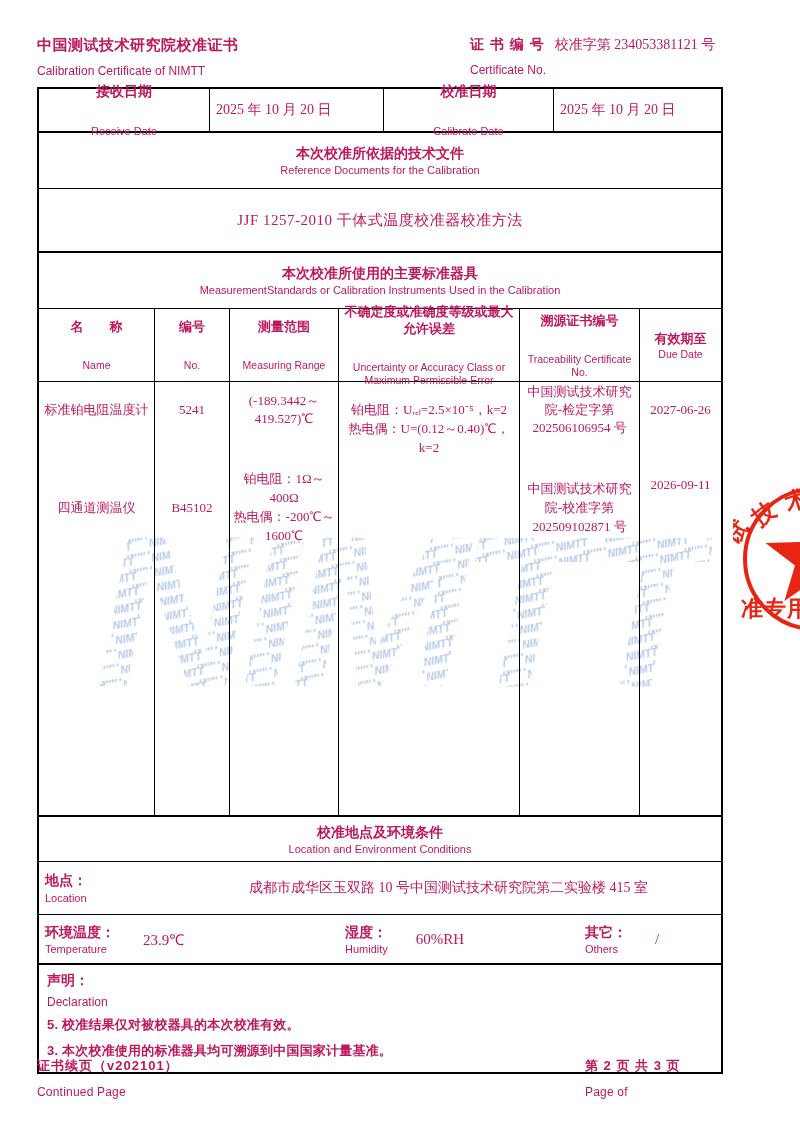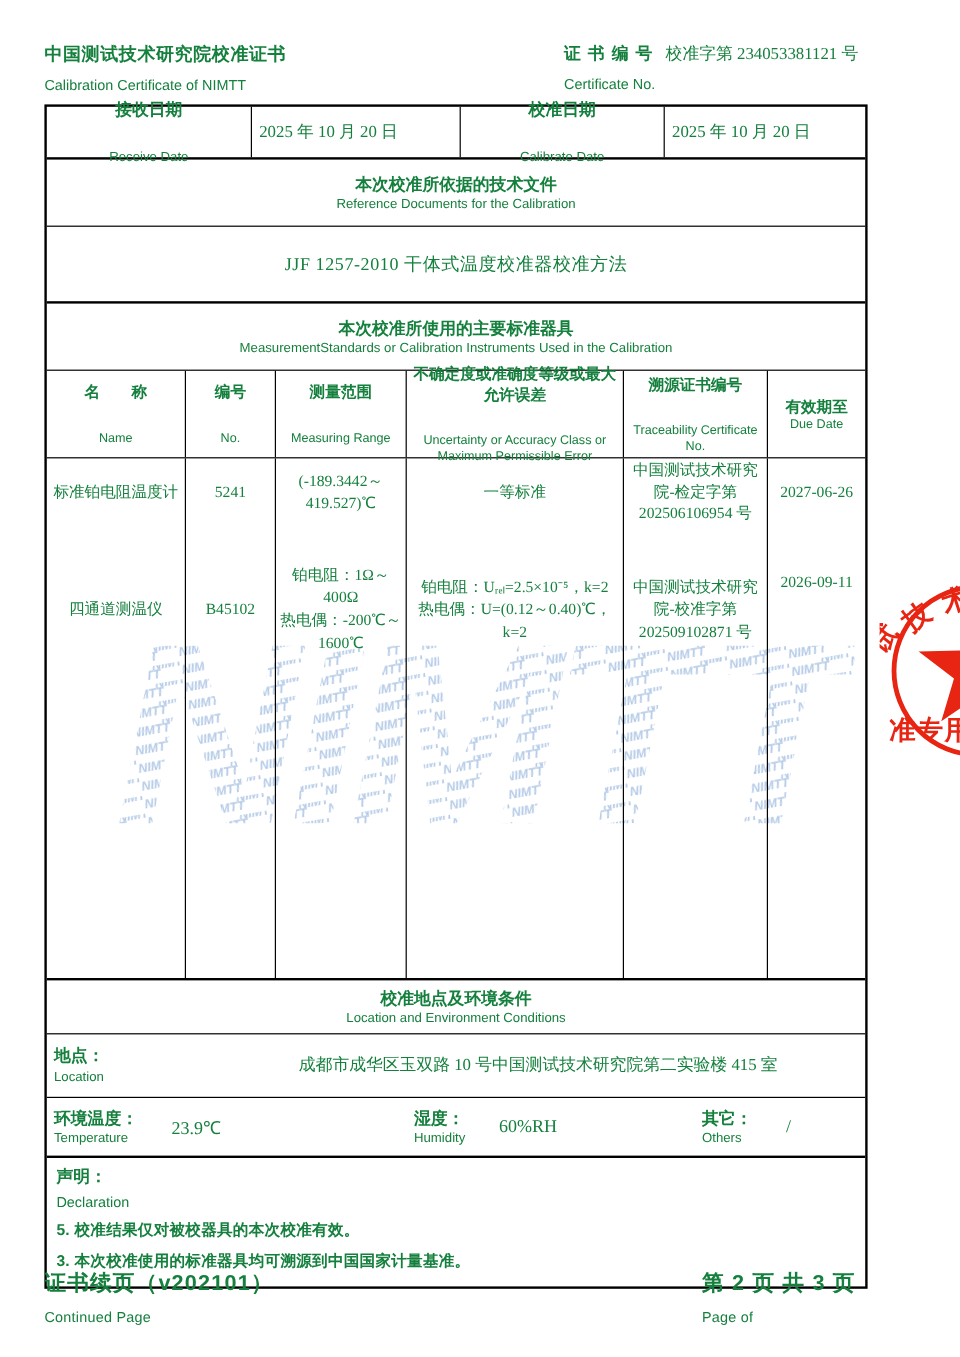--- a/index.html
+++ b/index.html
@@ -1,20 +1,20 @@
 <!DOCTYPE html>
 <html><head>
 <meta charset="utf-8">
 <style>
   * { box-sizing: border-box; margin: 0; padding: 0; }
   body { margin: 0; background: #fff; }
   .page {
     position: relative; width: 800px; height: 1131px;
     background: #ffffff; overflow: hidden;
-    font-family: "Liberation Sans", sans-serif; color: #15803d;
+    font-family: "Liberation Sans", sans-serif; color: #be185d;
   }
   .serif { font-family: "Liberation Serif", serif; }
 
   
   .hdr { position: absolute; top: 36px; left: 37px; width: 686px; }
   .hdr-left { position: absolute; left: 0; top: 0; }
   .hdr-title-zh { font-size: 15px; font-weight: bold; letter-spacing: .5px; }
   .hdr-title-en { font-size: 12px; margin-top: 9px; }
   .hdr-right { position: absolute; left: 433px; top: 0; width: 253px; }
   .certno-line { display: flex; align-items: baseline; white-space: nowrap; }
@@ -69,21 +69,21 @@
   .lab-left .lab-zh, .lab-left .lab-en { text-align: left; }
 
   .decl-row { height: 107px; padding: 6px 8px 0 8px; }
   .decl-zh { font-size: 14px; font-weight: bold; line-height: 19px; }
   .decl-en { font-size: 12px; line-height: 19px; margin-top: 3px; }
   .decl-item { font-size: 13px; font-weight: bold; line-height: 26px; letter-spacing: .2px; }
 
   
   .footer-left { position: absolute; left: 37px; top: 1057px; }
   .footer-right { position: absolute; left: 585px; top: 1057px; }
-  .foot-zh { font-size: 18px; font-weight: bold; letter-spacing: 1px; }
+  .foot-zh { font-size: 13px; font-weight: bold; letter-spacing: 1px; }
   .foot-en { font-size: 12px; margin-top: 10px; letter-spacing: .2px; }
 
   
   .stamp { position: absolute; left: 733px; top: 480px; z-index: 5; pointer-events: none; }
 </style>
 </head>
 <body>
 
 <div class="page">
 
@@ -176,21 +176,20 @@
         <div class="blockB serifv">B45102</div>
       </div>
       <div class="col w-range br1">
         <div class="blockA serifv pad2">(-189.3442～419.527)℃</div>
         <div class="blockB serifv pad2">
           <span>铂电阻：1Ω～400Ω</span>
           <span>热电偶：-200℃～1600℃</span>
         </div>
       </div>
       <div class="col w-unc br1">
-        <div class="blockA serifv pad2">一等标准</div>
         <div class="blockB serifv pad2">
           <span>铂电阻：Uᵣₑₗ=2.5×10⁻⁵，k=2</span>
           <span>热电偶：U=(0.12～0.40)℃，k=2</span>
         </div>
       </div>
       <div class="col w-trace br1">
         <div class="blockA serifv pad2">中国测试技术研究院-检定字第 202506106954 号</div>
         <div class="blockB serifv pad2">中国测试技术研究院-校准字第 202509102871 号</div>
       </div>
       <div class="col w-due">

